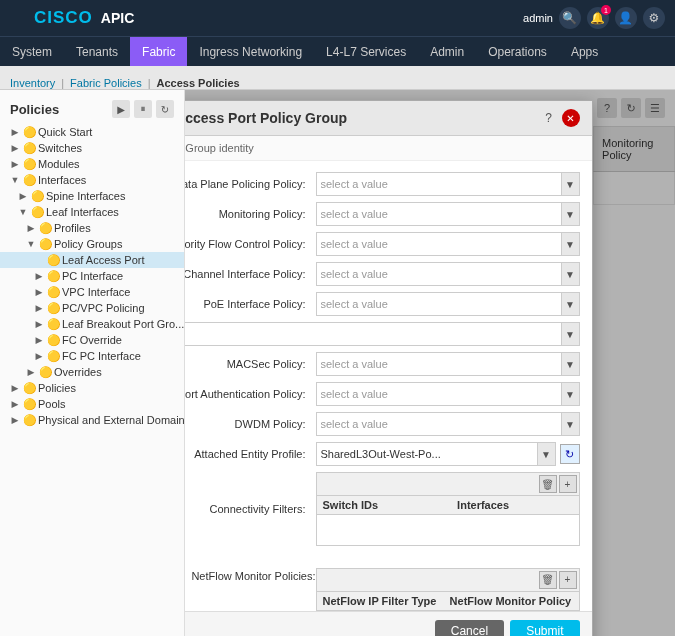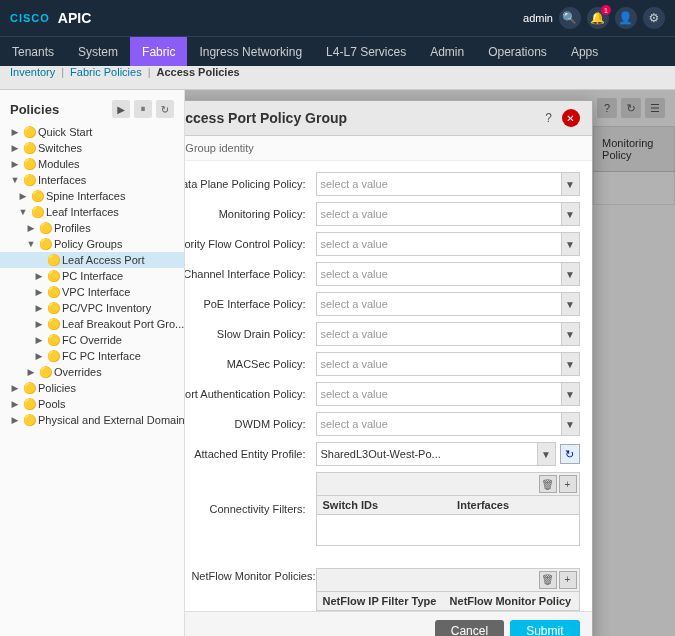--- a/index.html
+++ b/index.html
@@ -1,35 +1,35 @@
 <!DOCTYPE html>
 <html><head>
   <meta charset="utf-8">
   <style>
     * { box-sizing: border-box; margin: 0; padding: 0; font-family: Arial, sans-serif; font-size: 12px; }
     body { background: #f0f0f0; width: 675px; height: 636px; overflow: hidden; }
 
     
     .header { background: #1b2a3b; display: flex; align-items: center; height: 36px; padding: 0 10px; justify-content: space-between; }
     .header-left { display: flex; align-items: center; gap: 8px; }
-    .cisco-logo { color: #00bceb; font-weight: bold; font-size: 11px; letter-spacing: 1px; }
+    .cisco-logo { color: #00bceb; font-weight: bold; font-size: 17px; letter-spacing: 1px; margin-left: 24px; }
     .apic-label { color: #ffffff; font-size: 14px; font-weight: bold; }
     .header-right { display: flex; align-items: center; gap: 6px; color: #ccc; }
     .header-username { color: #fff; font-size: 11px; }
     .header-icon { width: 22px; height: 22px; border-radius: 50%; background: #2e4057; display: flex; align-items: center; justify-content: center; color: #ccc; font-size: 12px; cursor: pointer; }
     .header-icon.notif { position: relative; }
     .notif-badge { position: absolute; top: -2px; right: -2px; background: #e05; color: #fff; border-radius: 50%; width: 10px; height: 10px; font-size: 7px; display: flex; align-items: center; justify-content: center; }
 
     
     .nav { background: #1b2a3b; display: flex; align-items: center; height: 30px; border-top: 1px solid #2e4057; }
     .nav-item { color: #ccc; padding: 0 12px; height: 100%; display: flex; align-items: center; font-size: 12px; cursor: pointer; }
     .nav-item.active { background: #8b5cf6; color: #fff; }
 
     
-    .breadcrumb { background: #e8e8e8; height: 24px; display: flex; align-items: flex-start; padding: 0 10px; gap: 6px; border-bottom: 1px solid #ccc; }
+    .breadcrumb { background: #e8e8e8; height: 24px; display: flex; align-items: flex-end; padding: 0 10px; gap: 6px; border-bottom: 1px solid #ccc; }
     .breadcrumb-item { color: #0076a3; font-size: 11px; cursor: pointer; }
     .breadcrumb-item.active { color: #333; font-weight: bold; }
     .breadcrumb-sep { color: #999; font-size: 11px; }
 
     
     .main { display: flex; height: calc(636px - 90px); }
 
     
     .sidebar { width: 185px; background: #fafafa; border-right: 1px solid #ddd; overflow-y: auto; padding: 4px 0; flex-shrink: 0; }
     .sidebar-header { display: flex; align-items: center; justify-content: space-between; padding: 6px 10px; }
@@ -121,22 +121,22 @@
     <div class="header-icon notif">
       🔔
       <span class="notif-badge">1</span>
     </div>
     <div class="header-icon">👤</div>
     <div class="header-icon">⚙</div>
   </div>
 </div>
 
 <div class="nav">
+  <div class="nav-item">System</div>
   <div class="nav-item">Tenants</div>
-  <div class="nav-item">System</div>
   <div class="nav-item active">Fabric</div>
   <div class="nav-item">Ingress Networking</div>
   <div class="nav-item">L4-L7 Services</div>
   <div class="nav-item">Admin</div>
   <div class="nav-item">Operations</div>
   <div class="nav-item">Apps</div>
 </div>
 
 <div class="breadcrumb">
   <span class="breadcrumb-item">Inventory</span>
@@ -233,21 +233,21 @@
       <span class="tree-icon">
           <span class="folder-icon">🟡</span>
         </span>
       <span class="tree-label">VPC Interface</span>
     </div>
     <div class="tree-item indent-4">
       <span class="tree-toggle">▶</span>
       <span class="tree-icon">
           <span class="folder-icon">🟡</span>
         </span>
-      <span class="tree-label">PC/VPC Inventory</span>
+      <span class="tree-label">PC/VPC Policing</span>
     </div>
     <div class="tree-item indent-4">
       <span class="tree-toggle">▶</span>
       <span class="tree-icon">
           <span class="folder-icon">🟡</span>
         </span>
       <span class="tree-label">Leaf Breakout Port Gro...</span>
     </div>
     <div class="tree-item indent-4">
       <span class="tree-toggle">▶</span>
@@ -396,21 +396,20 @@
               <div class="select-wrapper">
                 <select class="select-field">
                   <option value="" style="color: rgb(153, 153, 153);">select a value</option>
                 </select>
                 <div class="select-arrow">▼</div>
               </div>
             </div>
           </div>
 
           <div class="form-row">
-            <span class="form-label">Slow Drain Policy:</span>
             <div class="form-control">
               <div class="select-wrapper">
                 <select class="select-field">
                   <option value="" style="color: rgb(153, 153, 153);">select a value</option>
                 </select>
                 <div class="select-arrow">▼</div>
               </div>
             </div>
           </div>
 

